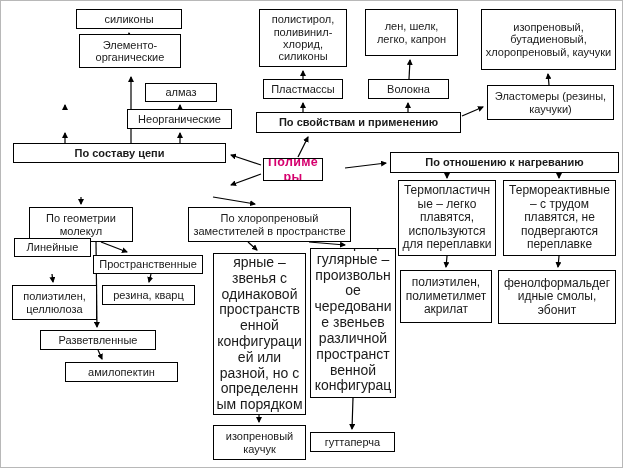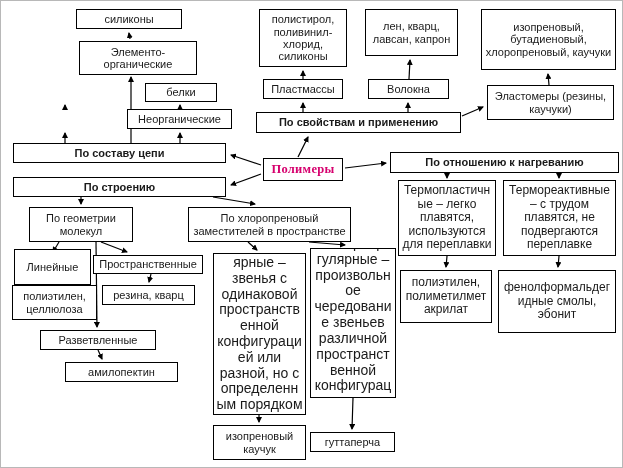--- a/index.html
+++ b/index.html
@@ -82,45 +82,44 @@
       <line x1="51" y1="273" x2="52" y2="281" marker-end="url(#ah)"></line>
       <line x1="150" y1="273" x2="148" y2="281" marker-end="url(#ah)"></line>
       <line x1="97" y1="349" x2="101" y2="358" marker-end="url(#ah)"></line>
       <line x1="247" y1="241" x2="256" y2="249" marker-end="url(#ah)"></line>
       <line x1="308" y1="241" x2="344" y2="244" marker-end="url(#ah)"></line>
       <line x1="258" y1="414" x2="258" y2="421" marker-end="url(#ah)"></line>
       <line x1="352" y1="397" x2="351" y2="428" marker-end="url(#ah)"></line>
     </g>
   </svg>
 
-  <div class="node polymers-node" style="left: 262px; top: 157px; width: 80px; height: 23px; color: rgb(214, 0, 110); font-family: Liberation Serif, serif;">Полимеры</div>
+  <div class="node polymers-node" style="left: 262px; top: 157px; width: 60px; height: 23px; color: rgb(214, 0, 110);">Полимеры</div>
 
   <div class="node bold" style="left:12px;top:142px;width:213px;height:20px">По составу цепи</div>
   <div class="node" style="left:126px;top:108px;width:105px;height:20px">Неорганические</div>
-  <div class="node" style="left:144px;top:82px;width:72px;height:19px">белки</div>
-  <div class="node" style="left:78px;top:40px;width:118px;height:34px">Элементо-органические</div>
+  <div class="node" style="left:144px;top:82px;width:72px;height:19px">алмаз</div>
+  <div class="node" style="left:78px;top:33px;width:102px;height:34px">Элементо-органические</div>
   <div class="node" style="left:75px;top:8px;width:106px;height:20px">силиконы</div>
 
   <div class="node bold" style="left:255px;top:111px;width:205px;height:21px">По свойствам и применению</div>
   <div class="node" style="left:262px;top:78px;width:80px;height:20px">Пластмассы</div>
   <div class="node" style="left:258px;top:8px;width:88px;height:58px">полистирол, поливинил-хлорид, силиконы</div>
   <div class="node" style="left:367px;top:78px;width:81px;height:20px">Волокна</div>
-  <div class="node" style="left:364px;top:8px;width:93px;height:47px">лен, кварц, лавсан, капрон</div>
+  <div class="node" style="left:364px;top:8px;width:93px;height:47px">лен, шелк, легко, капрон</div>
   <div class="node" style="left:486px;top:84px;width:127px;height:35px">Эластомеры (резины, каучуки)</div>
   <div class="node" style="left:480px;top:8px;width:135px;height:61px">изопреновый, бутадиеновый, хлоропреновый, каучуки</div>
 
   <div class="node bold" style="left:389px;top:151px;width:229px;height:21px">По отношению к нагреванию</div>
   <div class="node msmall" style="left:397px;top:179px;width:98px;height:76px">Термопластичные – легко плавятся, используются для переплавки</div>
   <div class="node msmall" style="left:399px;top:269px;width:92px;height:53px">полиэтилен, полиметилметакрилат</div>
   <div class="node msmall" style="left:502px;top:179px;width:113px;height:76px">Термореактивные – с трудом плавятся, не подвергаются переплавке</div>
-  <div class="node msmall" style="left:497px;top:269px;width:118px;height:63px">фенолформальдегидные смолы, эбонит</div>
+  <div class="node msmall" style="left:497px;top:269px;width:118px;height:54px">фенолформальдегидные смолы, эбонит</div>
 
-  <div class="node bold" style="left:12px;top:176px;width:213px;height:20px">По строению</div>
   <div class="node" style="left:28px;top:206px;width:104px;height:35px">По геометрии молекул</div>
-  <div class="node" style="left:13px;top:248px;width:77px;height:36px">Линейные</div>
+  <div class="node" style="left:13px;top:237px;width:77px;height:19px">Линейные</div>
   <div class="node" style="left:11px;top:284px;width:85px;height:35px">полиэтилен, целлюлоза</div>
   <div class="node" style="left:92px;top:254px;width:110px;height:19px">Пространственные</div>
   <div class="node" style="left:101px;top:284px;width:93px;height:20px">резина, кварц</div>
   <div class="node" style="left:39px;top:329px;width:116px;height:20px">Разветвленные</div>
   <div class="node" style="left:64px;top:361px;width:113px;height:20px">амилопектин</div>
   <div class="node" style="left:187px;top:206px;width:163px;height:35px">По хлоропреновый заместителей в пространстве</div>
   <div class="node small" style="left:212px;top:252px;width:93px;height:162px">Стереорегулярные – звенья с одинаковой пространственной конфигурацией или разной, но с определенным порядком чередования</div>
   <div class="node" style="left:212px;top:424px;width:93px;height:35px">изопреновый каучук</div>
   <div class="node small" style="left:309px;top:247px;width:86px;height:150px">Нестереорегулярные – произвольное чередование звеньев различной пространственной конфигурации в цепи</div>
   <div class="node" style="left:309px;top:431px;width:85px;height:20px">гуттаперча</div>

